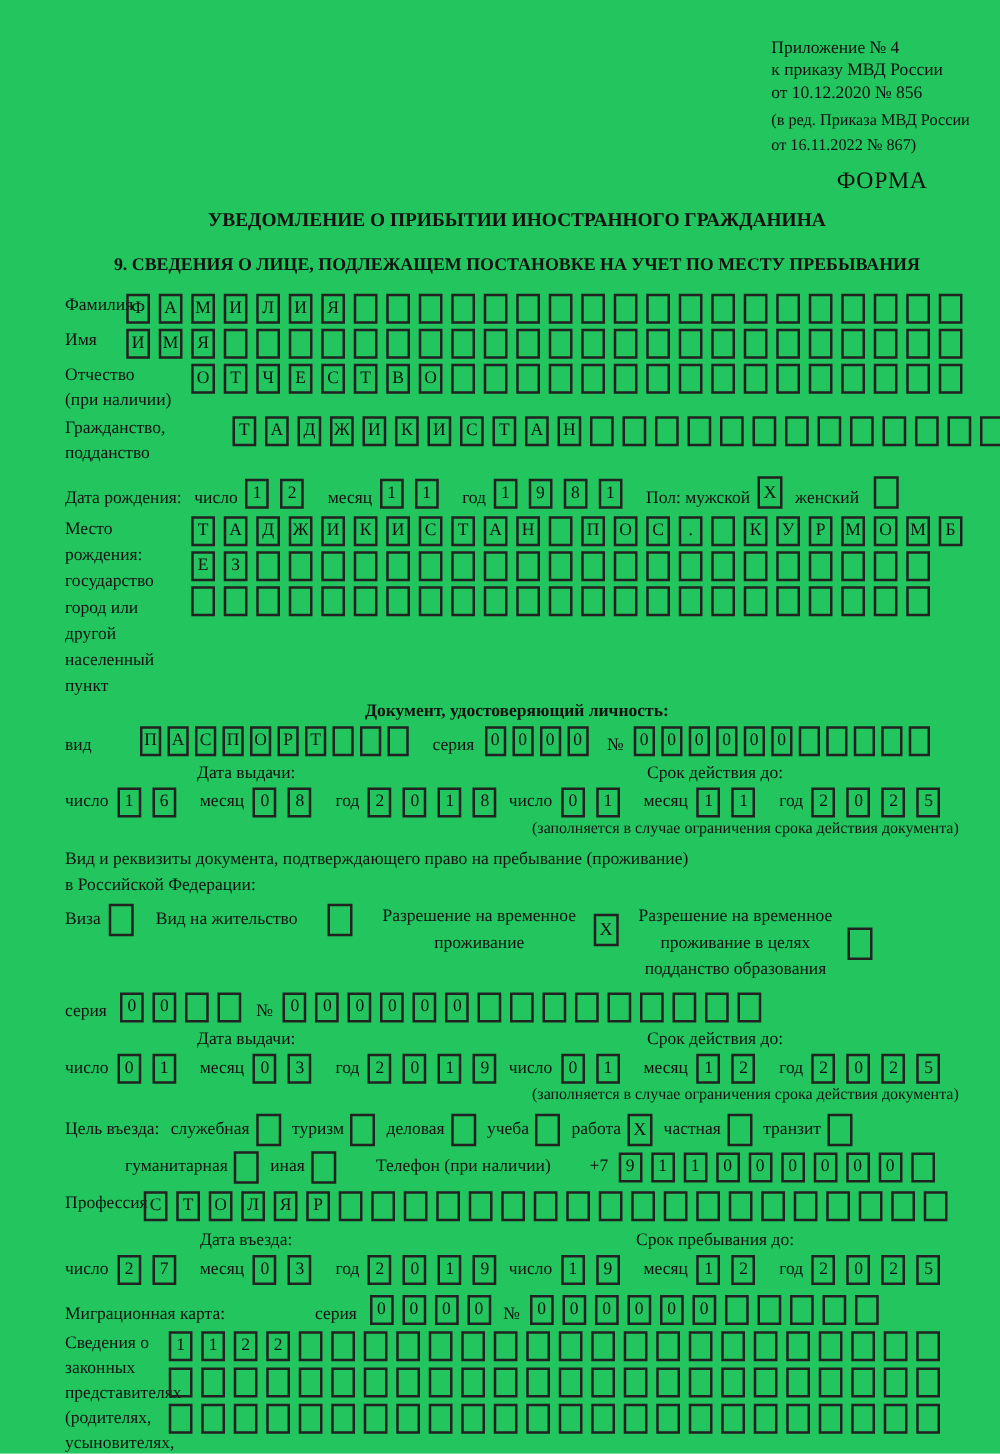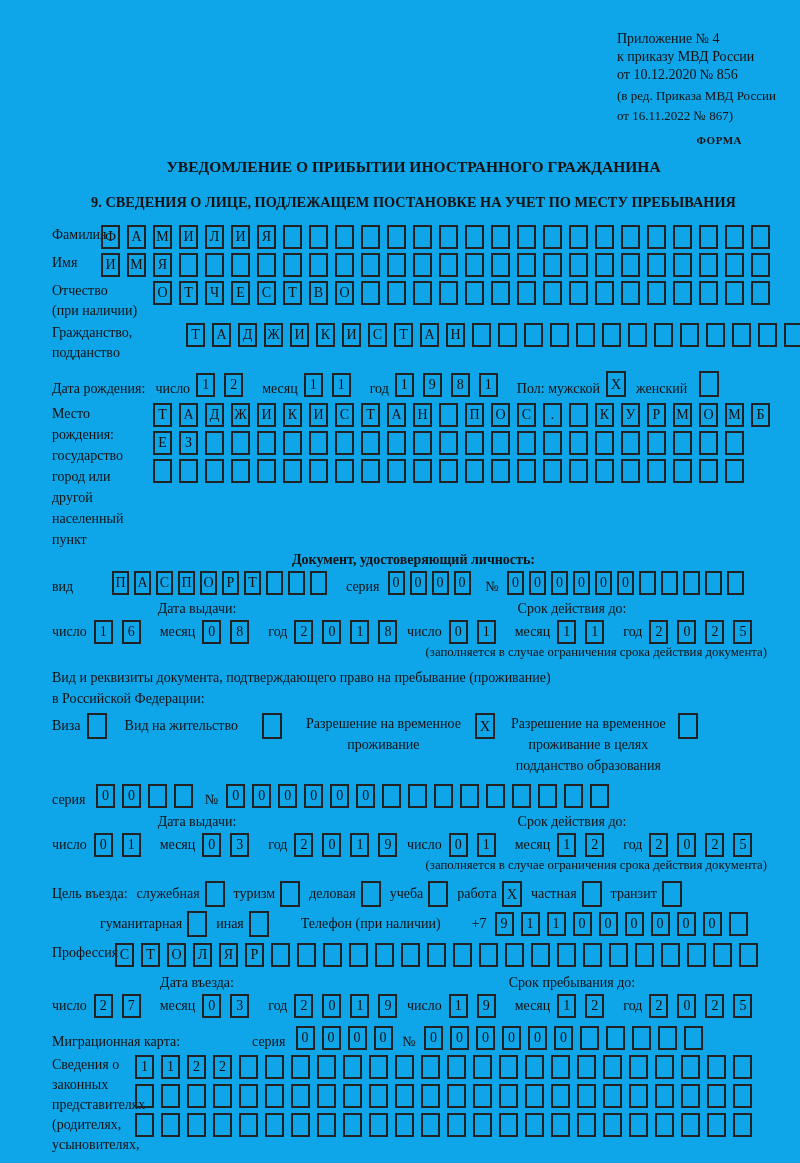--- a/index.html
+++ b/index.html
@@ -1,25 +1,25 @@
 <!DOCTYPE html>
 <html><head>
 <meta charset="utf-8">
 <style>
   * { box-sizing: border-box; }
   html,body { margin:0; padding:0; background:#fff; }
   .page {
     width:800px; height:1163px; overflow:hidden; position:relative;
     font-family:"Liberation Serif","DejaVu Serif",serif;
-    font-size:14px; color:#111; background:#0ea5e9;
+    font-size:14px; color:#111; background:#22c55e;
     padding:30px 25px 0 52px;
   }
   .top-note { margin-left:565px; width:205px; line-height:18px; }
   .top-note .small { font-size:13px; margin-top:3px; line-height:17px; }
-  .forma { text-align:right; padding-right:33px; font-weight:bold; font-size:11px; margin-top:10px; letter-spacing:.5px; }
+  .forma { text-align:right; padding-right:33px; font-weight:normal; font-size:19px; margin-top:10px; letter-spacing:.5px; }
   .title { text-align:center; font-weight:bold; font-size:15.5px; line-height:22px; margin-top:10px; }
   .title .blank { display:inline-block; width:60px; height:2px; background:#3a3a3a; margin-left:12px; }
   .sec-head { text-align:center; font-weight:bold; font-size:14.3px; margin-top:16px; white-space:nowrap; }
 
   .row { display:flex; align-items:flex-start; }
   .inline { display:flex; align-items:flex-end; }
   .lbl-col { flex:none; line-height:20px; }
   .sub { line-height:20px; }
 
   .cells { display:flex; flex:none; }
@@ -46,21 +46,21 @@
   .date-line { display:flex; align-items:center; margin-top:2px; }
   .date-line .lbl { margin-right:7px; }
   .date-line .cells { margin-right:10px; }
   .form-note { text-align:right; font-size:12.8px; margin-top:1px; padding-right:8px; }
 
   .lbl { flex:none; }
   .mr6 { margin-right:6px; } .mr10 { margin-right:10px; }
   .ml6 { margin-left:6px; }
 
   .types-row { display:flex; align-items:flex-start; margin-top:4px; }
-  .type-item { display:flex; align-items:flex-start; }
+  .type-item { display:flex; align-items:center; }
   .type-label { text-align:center; line-height:21px; }
   .type-label.single { line-height:26px; }
 
   .purpose-row { display:flex; align-items:center; margin-top:8px; }
   .purpose-row .lbl { margin:0 5px 0 9px; }
   .purpose-row .lbl.first { margin-left:0; }
 </style>
 </head>
 <body>
 

